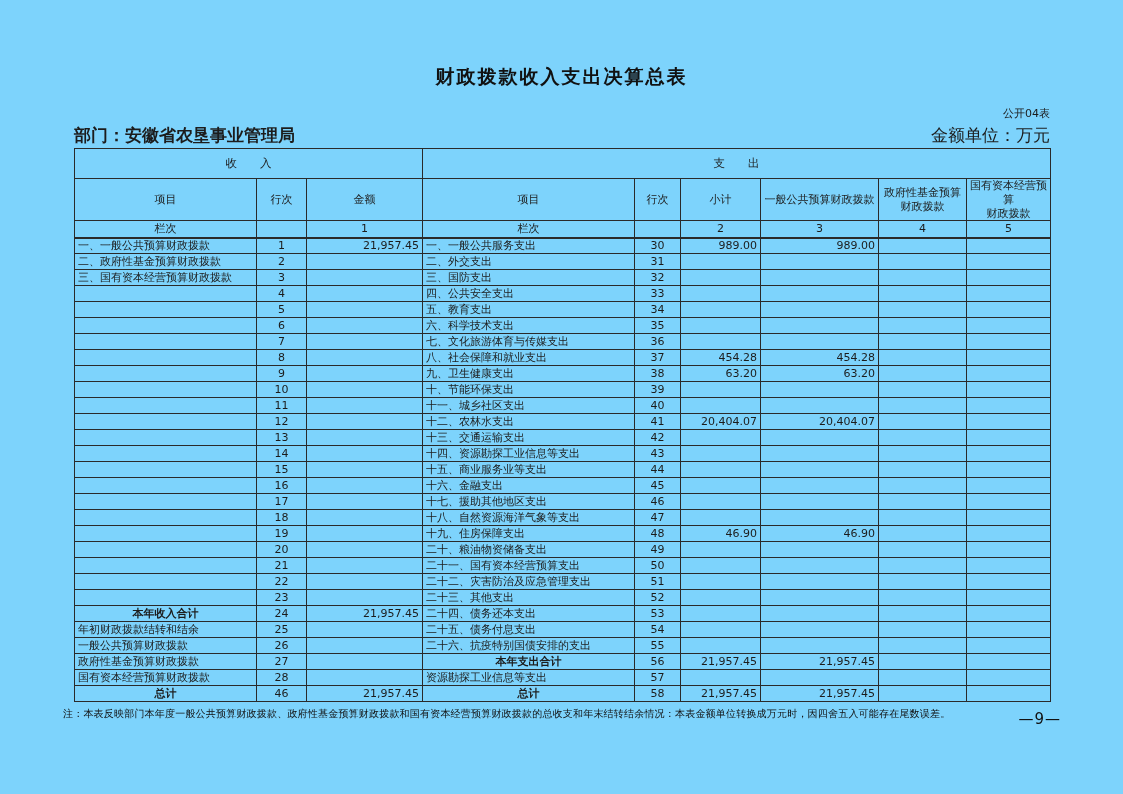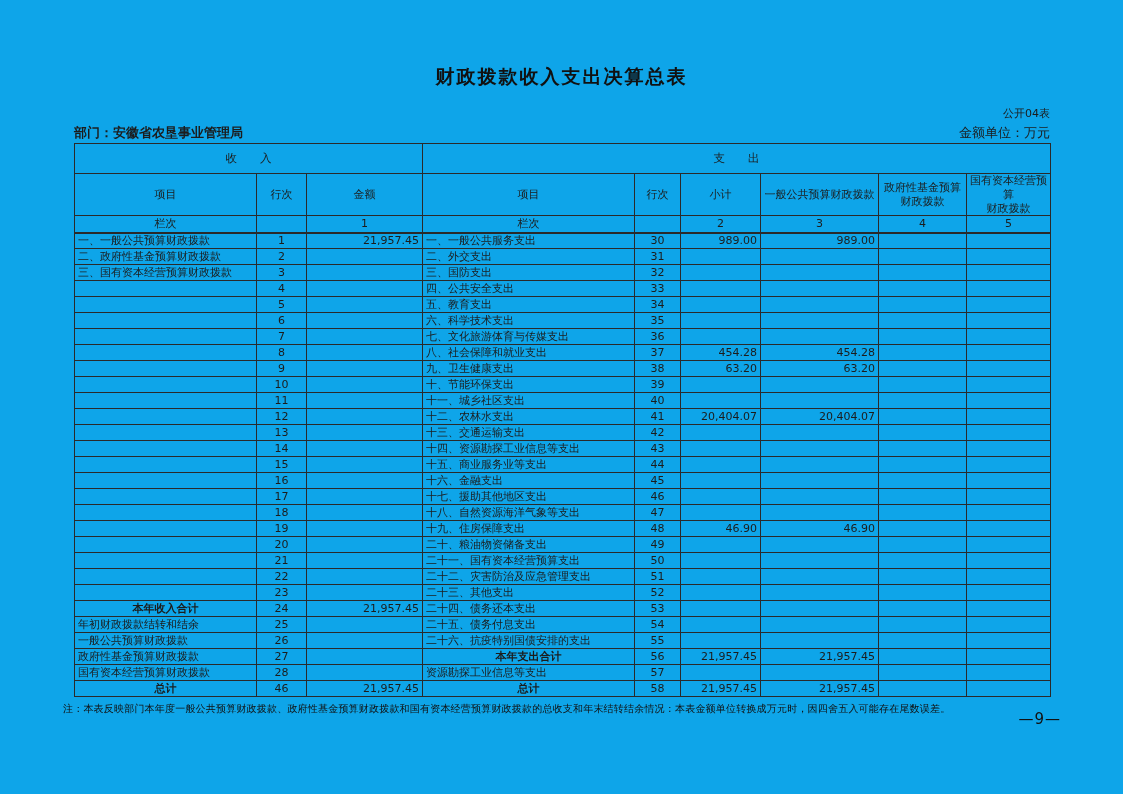--- a/index.html
+++ b/index.html
@@ -1,21 +1,21 @@
 <!DOCTYPE html>
 <html><head>
 <meta charset="utf-8">
 <style>
   * { box-sizing: border-box; }
   html, body { margin: 0; padding: 0; background: #ffffff; }
   .page {
     position: relative;
     width: 1123px;
     height: 794px;
-    background: #0ea5e9;
+    background: #7dd3fc;
     font-family: "DejaVu Sans", "Liberation Sans", sans-serif;
     color: #1c1c1c;
     overflow: hidden;
   }
   .title {
     padding-top: 64px;
     text-align: center;
     font-size: 19px;
     font-weight: bold;
     letter-spacing: 2px;
@@ -24,21 +24,21 @@
   .meta-line1 {
     margin: 16px 73px 0 0;
     text-align: right;
     font-size: 11px;
     padding-left: 35px;
   }
   .meta-line2 {
     display: flex;
     justify-content: space-between;
     margin: 3px 73px 1px 74px;
-    font-size: 13px;
+    font-size: 17px;
     text-align: right;
   }
   .dept { font-weight: bold; }
   table.fiscal {
     margin-left: 74px;
     width: 976px;
     border-collapse: collapse;
     table-layout: fixed;
     border: 1.5px solid #222;
   }

